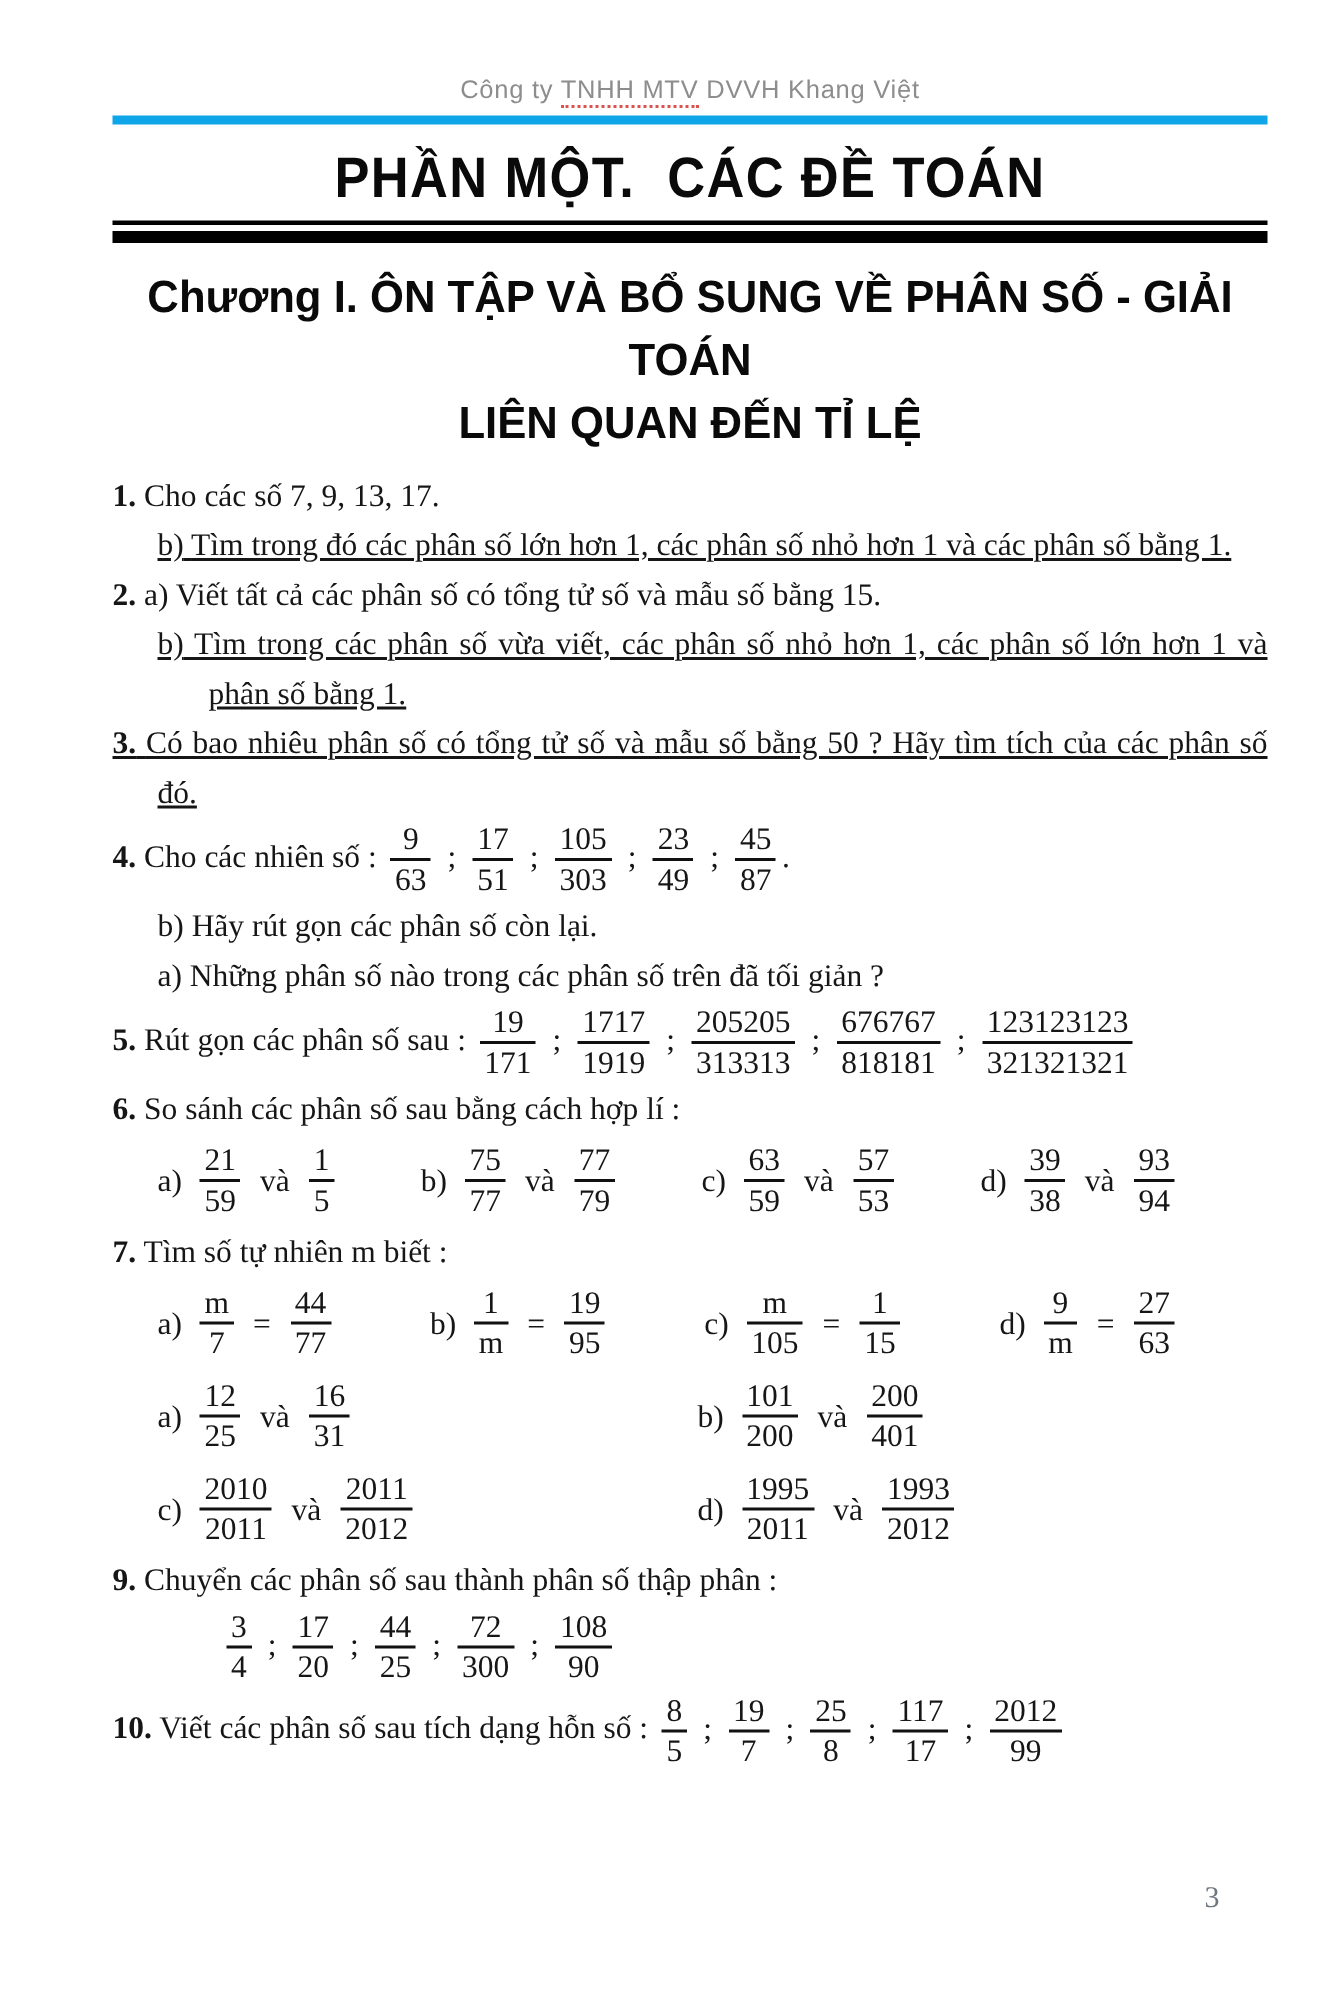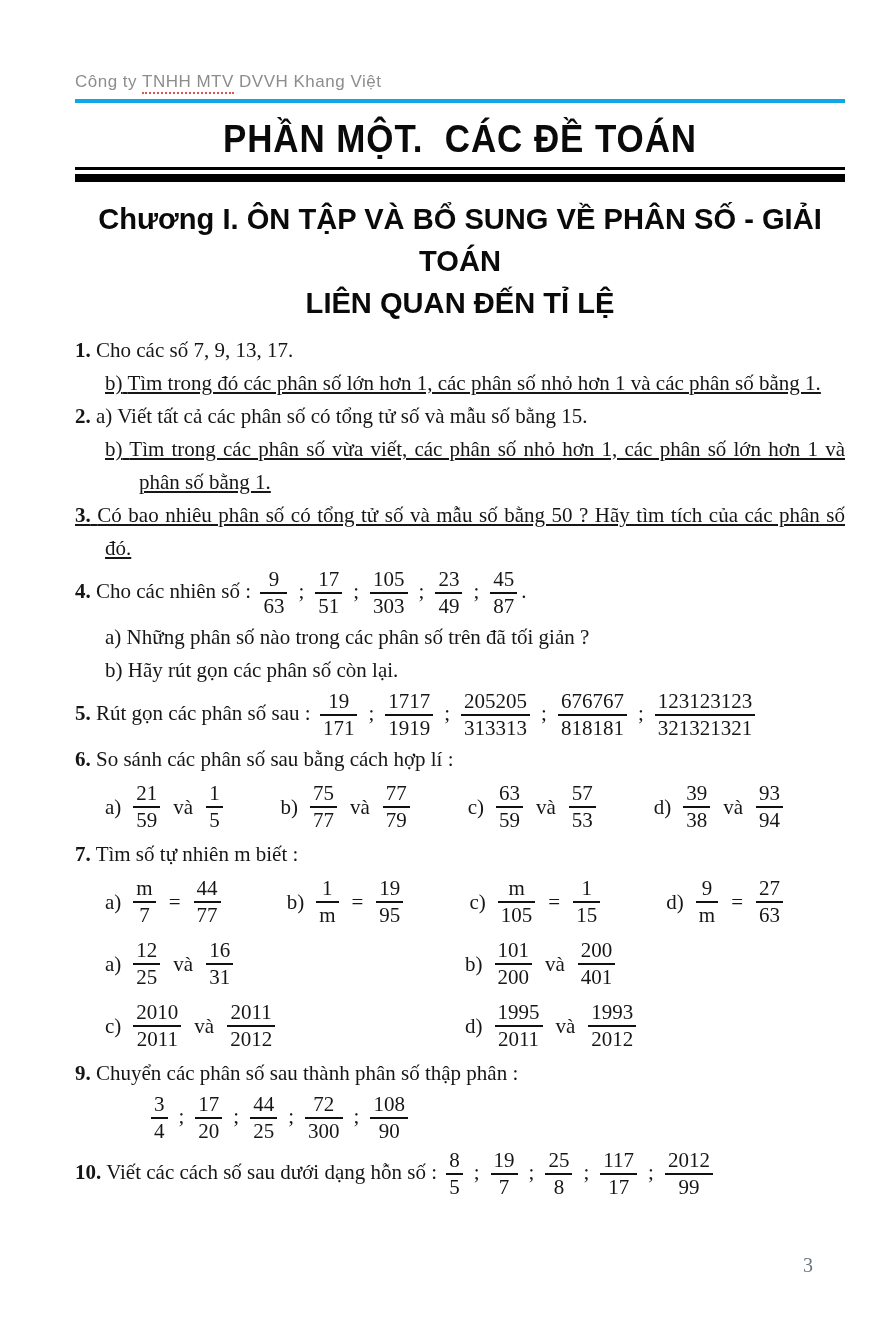--- a/index.html
+++ b/index.html
@@ -9,24 +9,24 @@
     box-sizing:border-box;
     padding:0 46px 0 75px;
     background:#fff;
     overflow:hidden;
     font-family:"Liberation Serif","DejaVu Serif",serif;
     color:#161616;
     font-size:21px;
   }
   
   .header{
-    padding-top:72px;
+    padding-top:50px;
     padding-bottom:7px;
-    border-bottom:4px solid #0ea5e9;
-    text-align:left;
+    border-bottom:6px solid #0ea5e9;
+    text-align:center;
     font-family:"Liberation Sans","DejaVu Sans",sans-serif;
     font-size:17px;
     color:#8d8d8d;
     letter-spacing:.5px;
   }
   .squiggle{ border-bottom:2px dotted #d9534f; padding-bottom:1px; }
   
   .part-title{
     margin:14px 0 6px 0;
     text-align:center;
@@ -146,26 +146,26 @@
     <span class="pnum">3.</span>
     <span>Có bao nhiêu phân số có tổng tử số và mẫu số bằng 50 ? Hãy tìm tích của các phân số đó.</span>
   </div>
 
   <div class="prob">
     <span class="pnum">4.</span>
     <span>Cho các nhiên số :</span>
     <span><span class="frac"><span class="num">9</span><span class="den">63</span></span><span class="fsep">;</span><span class="frac"><span class="num">17</span><span class="den">51</span></span><span class="fsep">;</span><span class="frac"><span class="num">105</span><span class="den">303</span></span><span class="fsep">;</span><span class="frac"><span class="num">23</span><span class="den">49</span></span><span class="fsep">;</span><span class="frac"><span class="num">45</span><span class="den">87</span></span><span class="trail">.</span></span>
   </div>
   <div class="sub">
+    <span class="slabel">b)</span>
+    <span>Hãy rút gọn các phân số còn lại.</span>
+  </div>
+  <div class="sub">
     <span class="slabel">a)</span>
     <span>Những phân số nào trong các phân số trên đã tối giản ?</span>
-  </div>
-  <div class="sub">
-    <span class="slabel">b)</span>
-    <span>Hãy rút gọn các phân số còn lại.</span>
   </div>
 
   <div class="prob">
     <span class="pnum">5.</span>
     <span>Rút gọn các phân số sau :</span>
     <span><span class="frac"><span class="num">19</span><span class="den">171</span></span><span class="fsep">;</span><span class="frac"><span class="num">1717</span><span class="den">1919</span></span><span class="fsep">;</span><span class="frac"><span class="num">205205</span><span class="den">313313</span></span><span class="fsep">;</span><span class="frac"><span class="num">676767</span><span class="den">818181</span></span><span class="fsep">;</span><span class="frac"><span class="num">123123123</span><span class="den">321321321</span></span></span>
   </div>
 
   <div class="prob">
     <span class="pnum">6.</span>
@@ -333,18 +333,18 @@
   <div class="prob">
     <span class="pnum">9.</span>
     <span>Chuyển các phân số sau thành phân số thập phân :</span>
   </div>
   <div class="fracrow">
     <span><span class="frac"><span class="num">3</span><span class="den">4</span></span><span class="fsep">;</span><span class="frac"><span class="num">17</span><span class="den">20</span></span><span class="fsep">;</span><span class="frac"><span class="num">44</span><span class="den">25</span></span><span class="fsep">;</span><span class="frac"><span class="num">72</span><span class="den">300</span></span><span class="fsep">;</span><span class="frac"><span class="num">108</span><span class="den">90</span></span></span>
   </div>
 
   <div class="prob">
     <span class="pnum">10.</span>
-    <span>Viết các cách số sau dưới dạng hỗn số :</span>
+    <span>Viết các phân số sau tích dạng hỗn số :</span>
     <span><span class="frac"><span class="num">8</span><span class="den">5</span></span><span class="fsep">;</span><span class="frac"><span class="num">19</span><span class="den">7</span></span><span class="fsep">;</span><span class="frac"><span class="num">25</span><span class="den">8</span></span><span class="fsep">;</span><span class="frac"><span class="num">117</span><span class="den">17</span></span><span class="fsep">;</span><span class="frac"><span class="num">2012</span><span class="den">99</span></span></span>
   </div>
 
   <div class="pageno">3</div>
 </div>
 
 </body></html>

